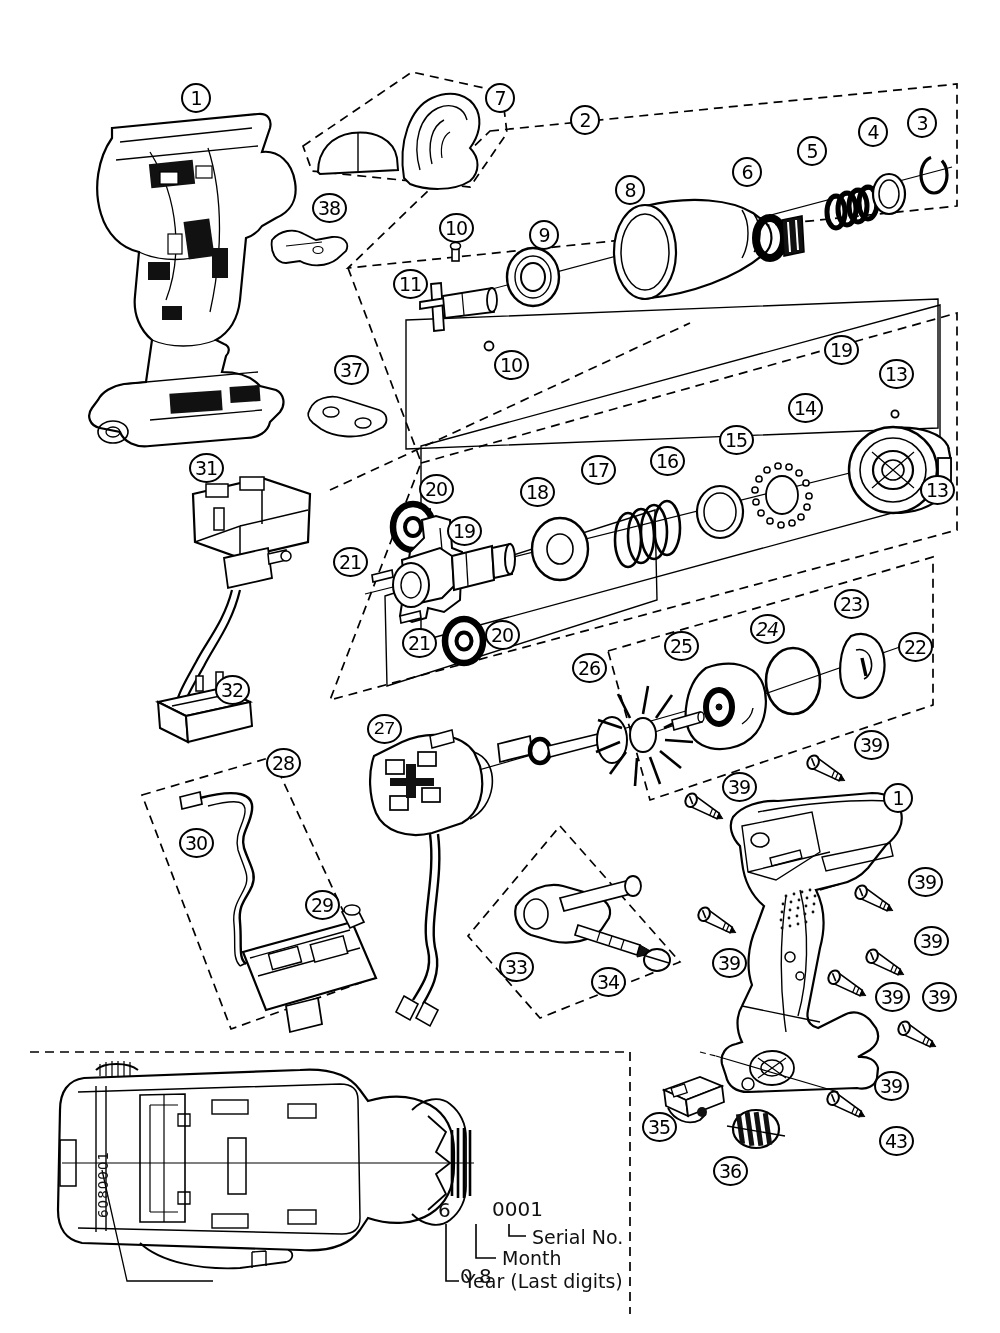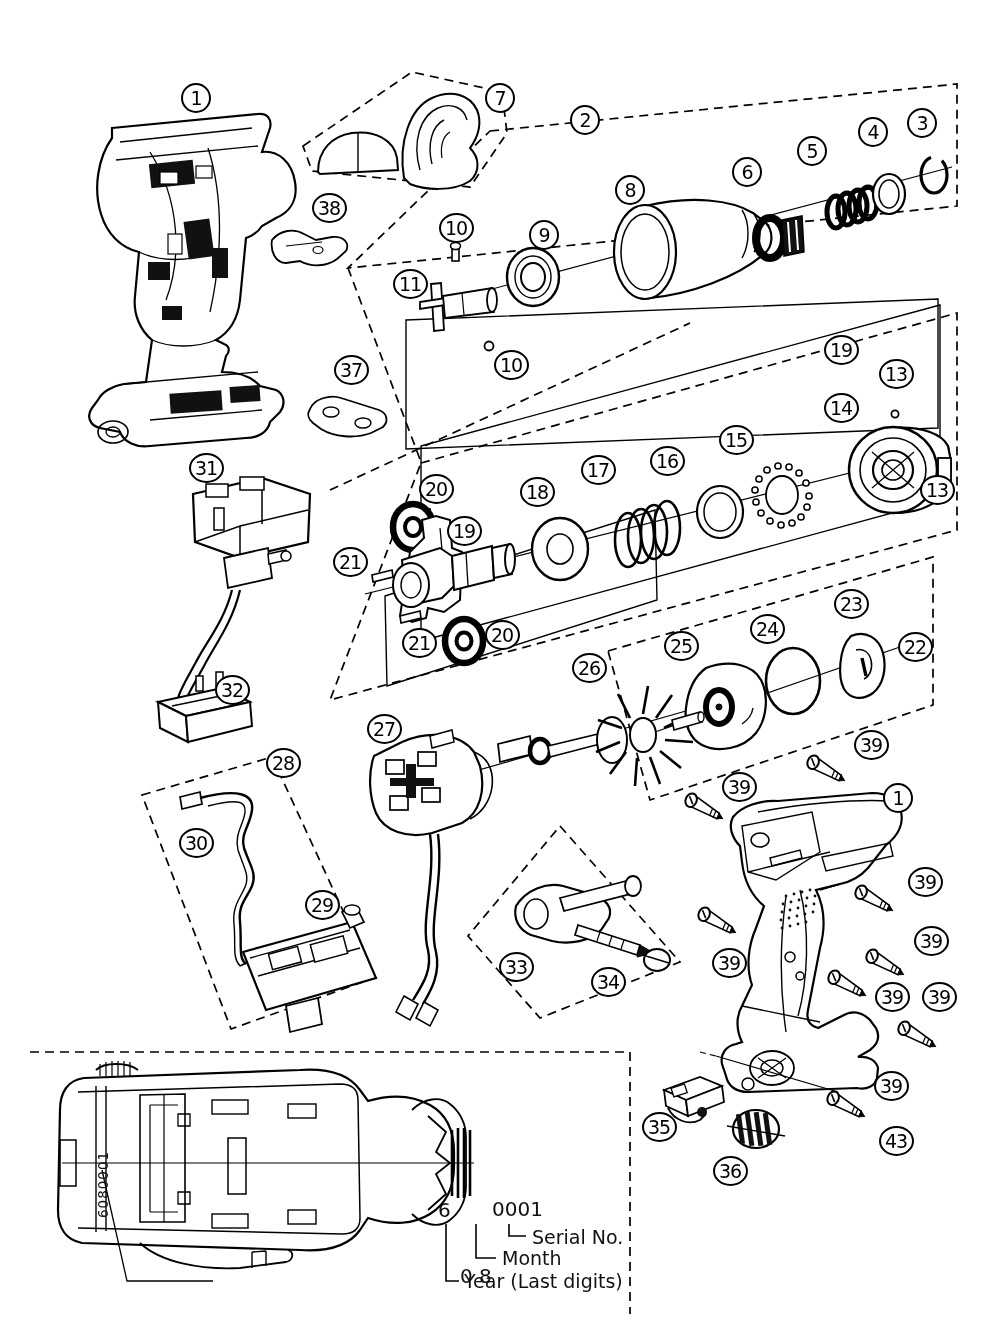--- a/index.html
+++ b/index.html
@@ -510,39 +510,39 @@
       <div class="callout" style="width: 30px; left: 732px; top: 157px;">6</div>
       <div class="callout" style="width: 30px; left: 615px; top: 175px;">8</div>
       <div class="callout" style="width: 35px; left: 311.5px; top: 193px;">38</div>
       <div class="callout" style="width: 35px; left: 438.5px; top: 213px;">10</div>
       <div class="callout" style="width: 30px; left: 529px; top: 220px;">9</div>
       <div class="callout" style="width: 35px; left: 392.5px; top: 269px;">11</div>
       <div class="callout" style="width: 35px; left: 493.5px; top: 350px;">10</div>
       <div class="callout" style="width: 35px; left: 333.5px; top: 355px;">37</div>
       <div class="callout" style="width: 35px; left: 823.5px; top: 335px;">19</div>
       <div class="callout" style="width: 35px; left: 878.5px; top: 359px;">13</div>
-      <div class="callout" style="width: 35px; left: 787.5px; top: 393px; margin-left: 36px;">14</div>
+      <div class="callout" style="width: 35px; left: 787.5px; top: 393px;">14</div>
       <div class="callout" style="width: 35px; left: 718.5px; top: 425px;">15</div>
       <div class="callout" style="width: 35px; left: 649.5px; top: 446px;">16</div>
       <div class="callout" style="width: 35px; left: 188.5px; top: 453px;">31</div>
       <div class="callout" style="width: 35px; left: 580.5px; top: 455px;">17</div>
       <div class="callout" style="width: 35px; left: 418.5px; top: 474px;">20</div>
       <div class="callout" style="width: 35px; left: 919.5px; top: 475px;">13</div>
       <div class="callout" style="width: 35px; left: 519.5px; top: 477px;">18</div>
       <div class="callout" style="width: 35px; left: 446.5px; top: 516px;">19</div>
       <div class="callout" style="width: 35px; left: 332.5px; top: 547px;">21</div>
       <div class="callout" style="width: 35px; left: 833.5px; top: 589px;">23</div>
       <div class="callout" style="width: 35px; left: 897.5px; top: 596px; margin-top: 36px;">22</div>
-      <div class="callout" style="width: 35px; left: 749.5px; top: 614px;">24</div>
+      <div class="callout" style="width: 35px; left: 749.5px; top: 614px; font-style: italic;">24</div>
       <div class="callout" style="width: 35px; left: 484.5px; top: 620px;">20</div>
       <div class="callout" style="width: 35px; left: 401.5px; top: 628px;">21</div>
       <div class="callout" style="width: 35px; left: 663.5px; top: 631px;">25</div>
       <div class="callout" style="width: 35px; left: 571.5px; top: 653px;">26</div>
       <div class="callout" style="width: 35px; left: 214.5px; top: 675px;">32</div>
-      <div class="callout" style="width: 35px; left: 366.5px; top: 714px;">27</div>
+      <div class="callout" style="width: 35px; left: 366.5px; top: 714px; font-family: Liberation Mono, monospace;">27</div>
       <div class="callout" style="width: 35px; left: 853.5px; top: 730px;">39</div>
       <div class="callout" style="width: 35px; left: 265.5px; top: 748px;">28</div>
       <div class="callout" style="width: 35px; left: 721.5px; top: 772px;">39</div>
       <div class="callout" style="width: 30px; left: 883px; top: 783px;">1</div>
       <div class="callout" style="width: 35px; left: 178.5px; top: 828px;">30</div>
       <div class="callout" style="width: 35px; left: 907.5px; top: 867px;">39</div>
       <div class="callout" style="width: 35px; left: 304.5px; top: 890px;">29</div>
       <div class="callout" style="width: 35px; left: 913.5px; top: 926px;">39</div>
       <div class="callout" style="width: 35px; left: 711.5px; top: 948px;">39</div>
       <div class="callout" style="width: 35px; left: 498.5px; top: 952px; text-align: center;">33</div>

